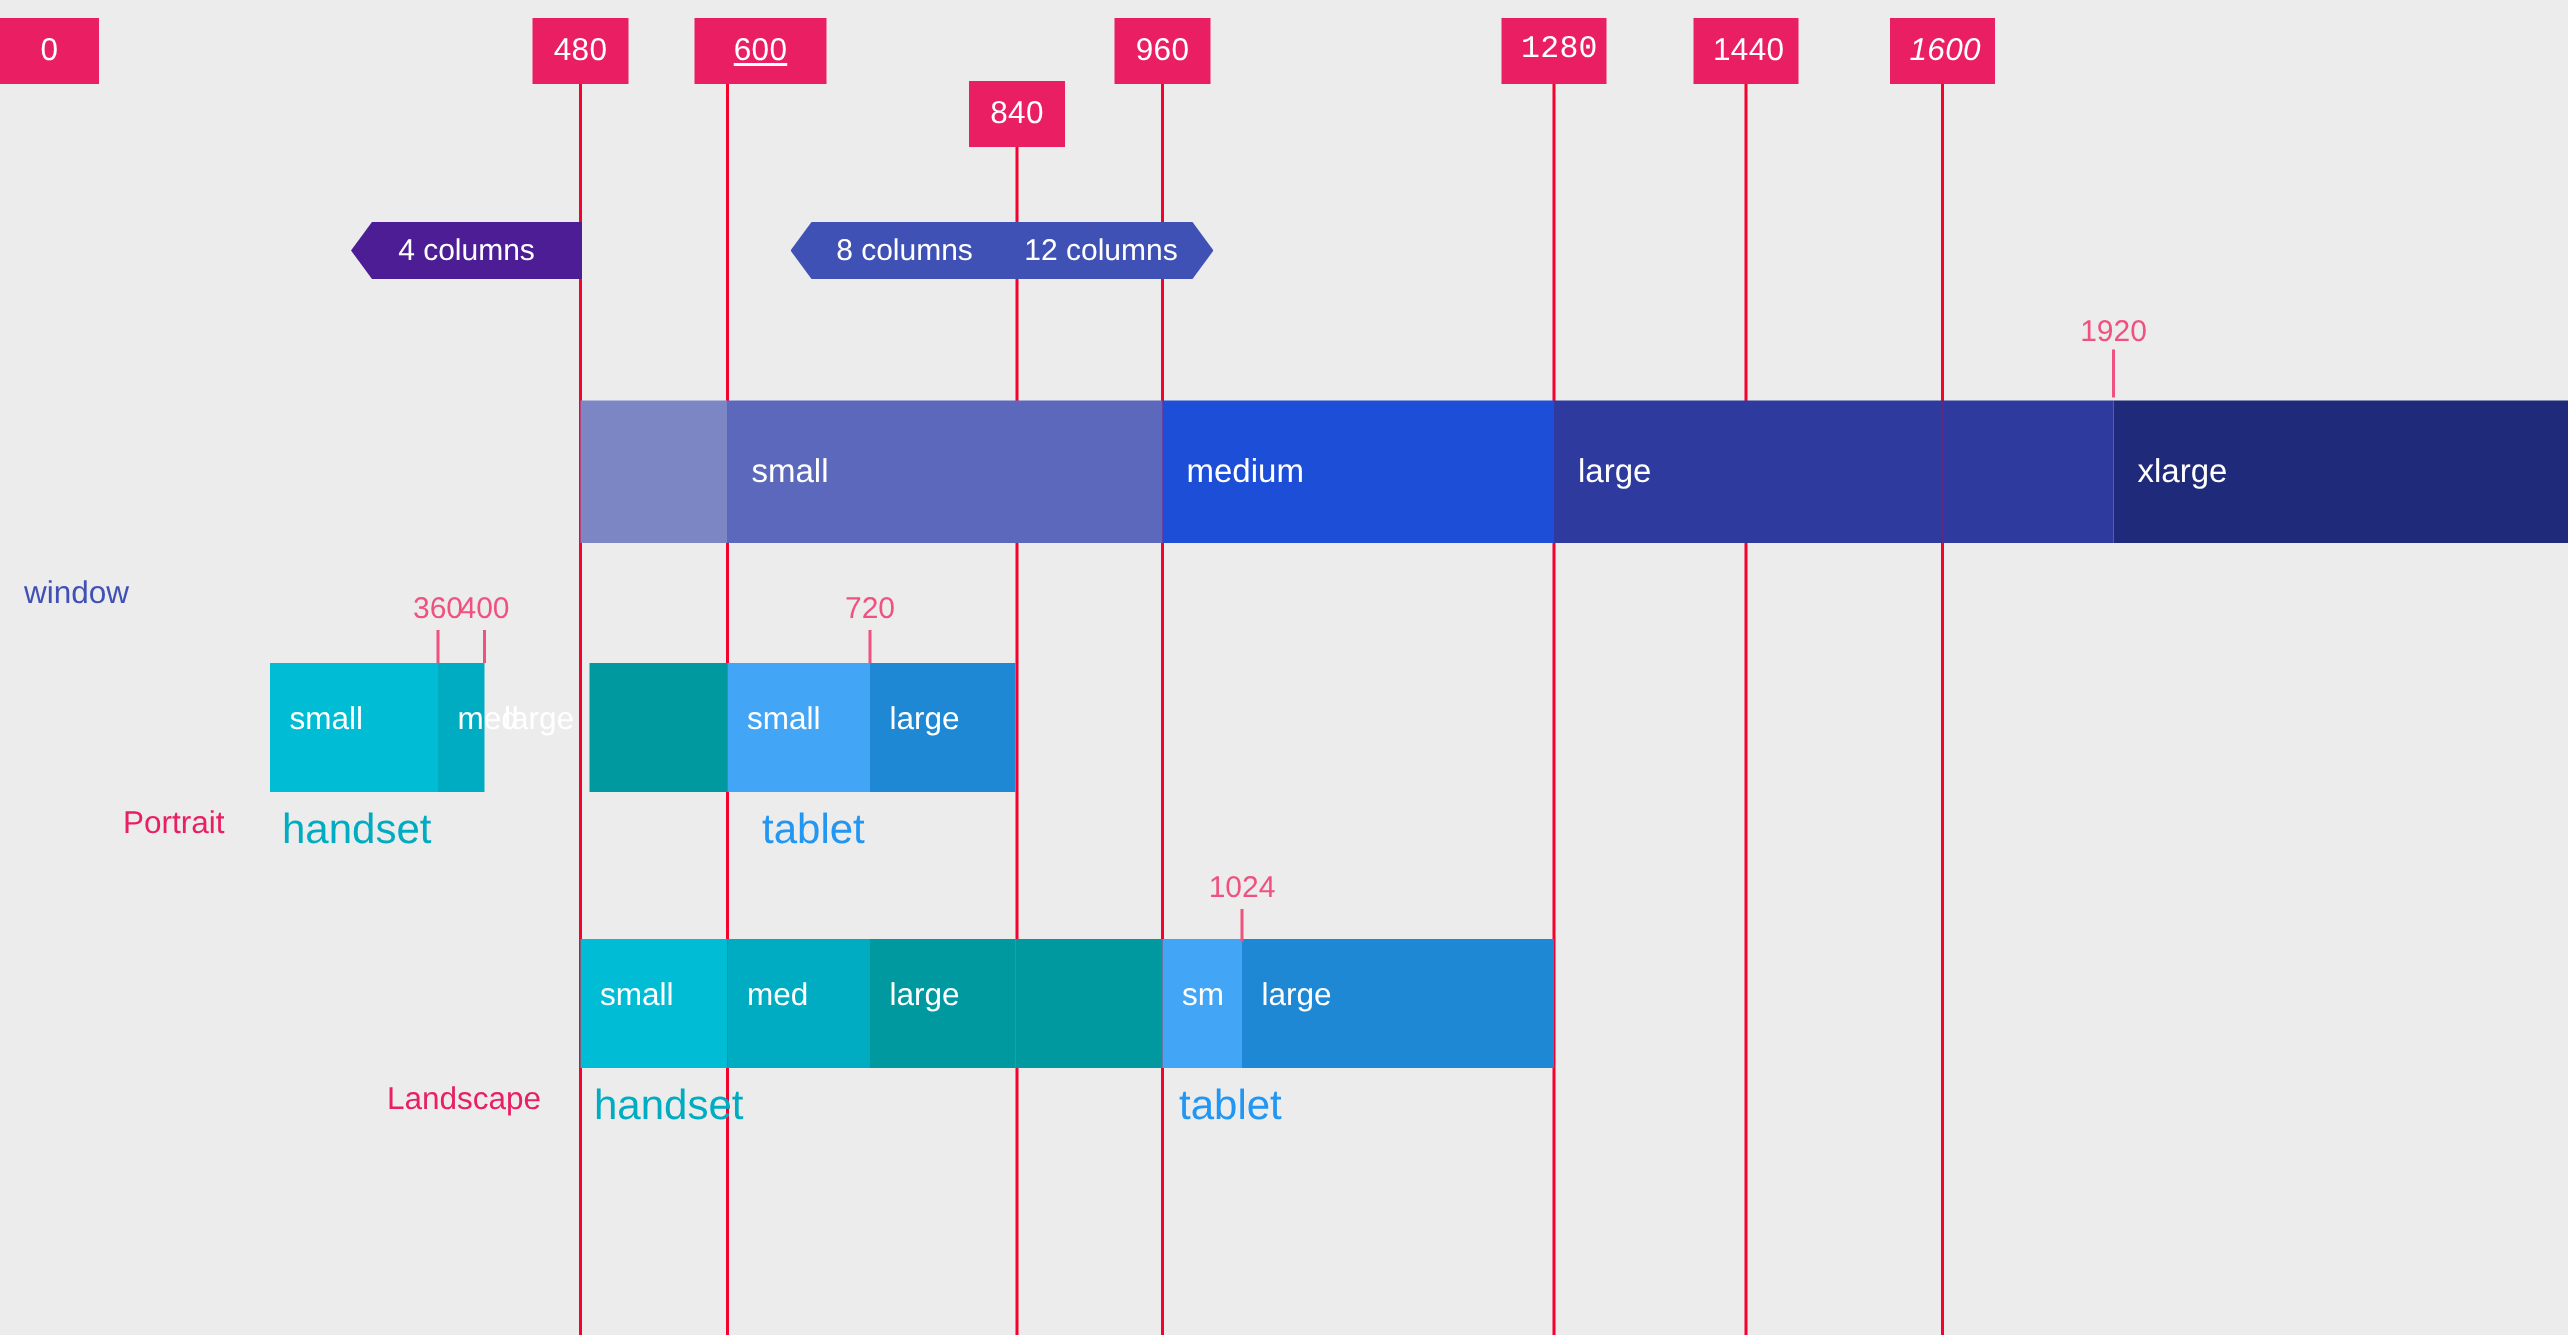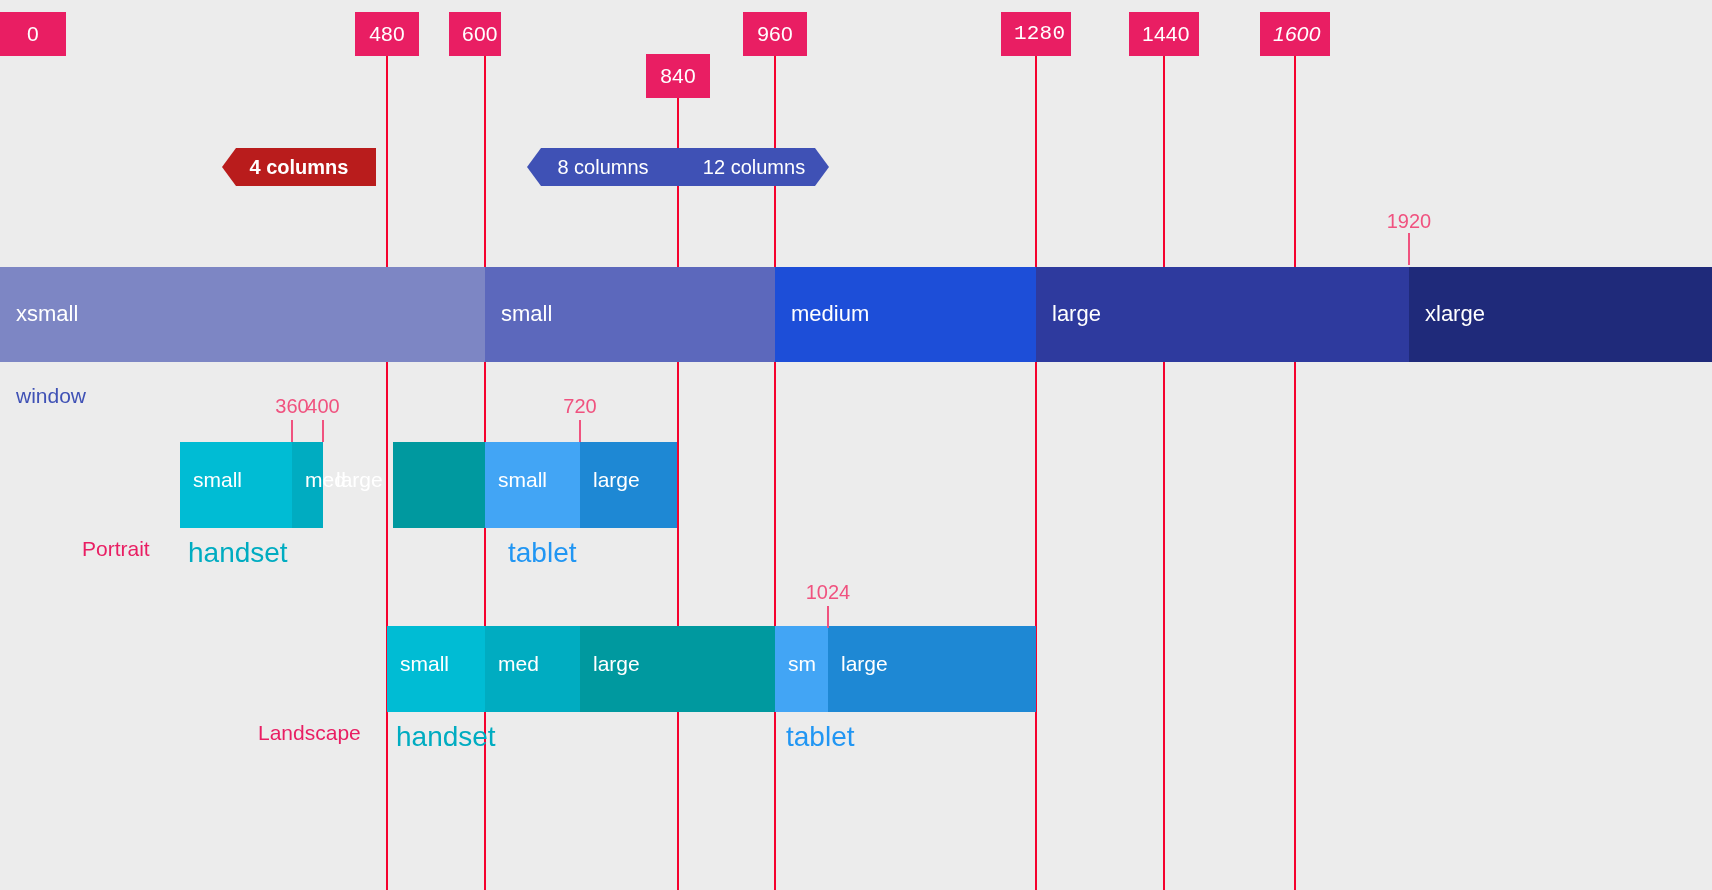--- a/index.html
+++ b/index.html
@@ -149,42 +149,39 @@
       <div class="bp-line" style="left: 484px;"></div>
       <div class="bp-line" style="left: 677px;"></div>
       <div class="bp-line" style="left: 774px;"></div>
       <div class="bp-line" style="left: 1035px;"></div>
       <div class="bp-line" style="left: 1163px;"></div>
       <div class="bp-line" style="left: 1294px;"></div>
     </div>
   <div id="bp-flags">
       <div class="bp-flag" style="width: 66px; left: 0px;">0</div>
       <div class="bp-flag" style="width: 64px; left: 355px;">480</div>
-      <div class="bp-flag" style="width: 52px; left: 449px;">600</div>
+      <div class="bp-flag" style="width: 88px; left: 463px; text-decoration: underline;">600</div>
       <div class="bp-flag" style="width: 64px; left: 646px; margin-top: 42px;">840</div>
       <div class="bp-flag" style="width: 64px; left: 743px;">960</div>
       <div class="bp-flag" style="width: 70px; left: 1001px; font-family: Liberation Mono, monospace;">1280</div>
       <div class="bp-flag" style="width: 70px; left: 1129px;">1440</div>
       <div class="bp-flag" style="width: 70px; left: 1260px; font-style: italic;">1600</div>
     </div>
   <div id="col-bands">
-      <div class="col-band chev-left" style="left: 222px; width: 154px; background: #b91c1c; font-weight: bold;">
+      <div class="col-band chev-left" style="left: 234px; width: 154px; background: #4c1d95;">
         <span class="ctext">4 columns</span>
       </div>
       <div class="col-band chev-left" style="left: 527px; width: 152px; background: rgb(63, 81, 181);">
         <span class="ctext">8 columns</span>
       </div>
-      <div class="col-band chev-right" style="left: 679px; width: 150px; background: rgb(63, 81, 181);">
+      <div class="col-band chev-right" style="left: 659px; width: 150px; background: rgb(63, 81, 181);">
         <span class="ctext">12 columns</span>
       </div>
     </div>
   <div id="win-band" class="win-band" style="left: 0px; width: 1712px;">
-      <div class="win-seg" style="left: 0px; width: 387px; background: rgb(125, 134, 196);">
-        <span class="wlabel">xsmall</span>
-      </div>
       <div class="win-seg" style="left: 387px; width: 98px; background: rgb(125, 134, 196);"></div>
       <div class="win-seg" style="left: 485px; width: 193px; background: rgb(92, 104, 188);">
         <span class="wlabel">small</span>
       </div>
       <div class="win-seg" style="left: 678px; width: 97px; background: rgb(92, 104, 188);"></div>
       <div class="win-seg" style="left: 775px; width: 261px; background: #1d4ed8;">
         <span class="wlabel">medium</span>
       </div>
       <div class="win-seg" style="left: 1036px; width: 128px; background: rgb(46, 58, 158);">
         <span class="wlabel">large</span>

